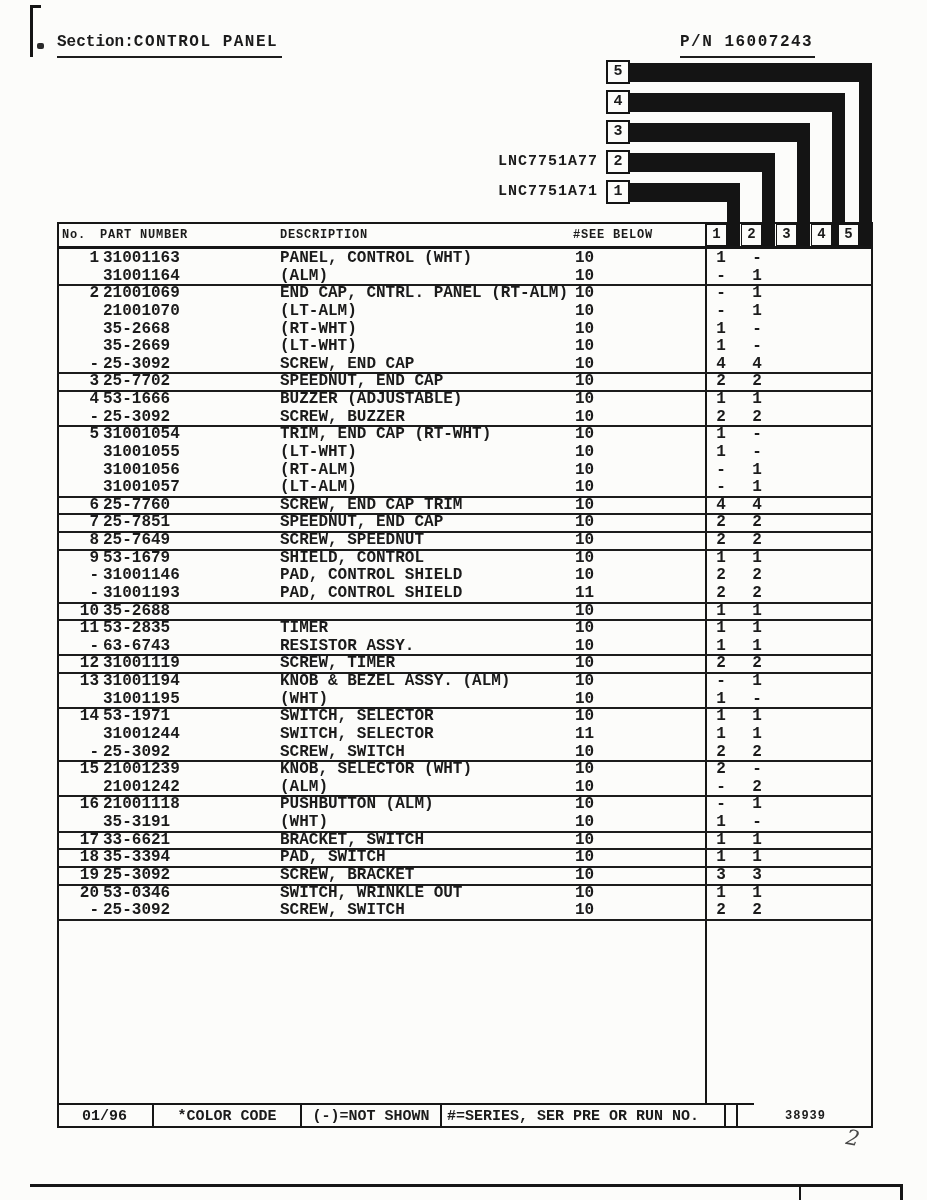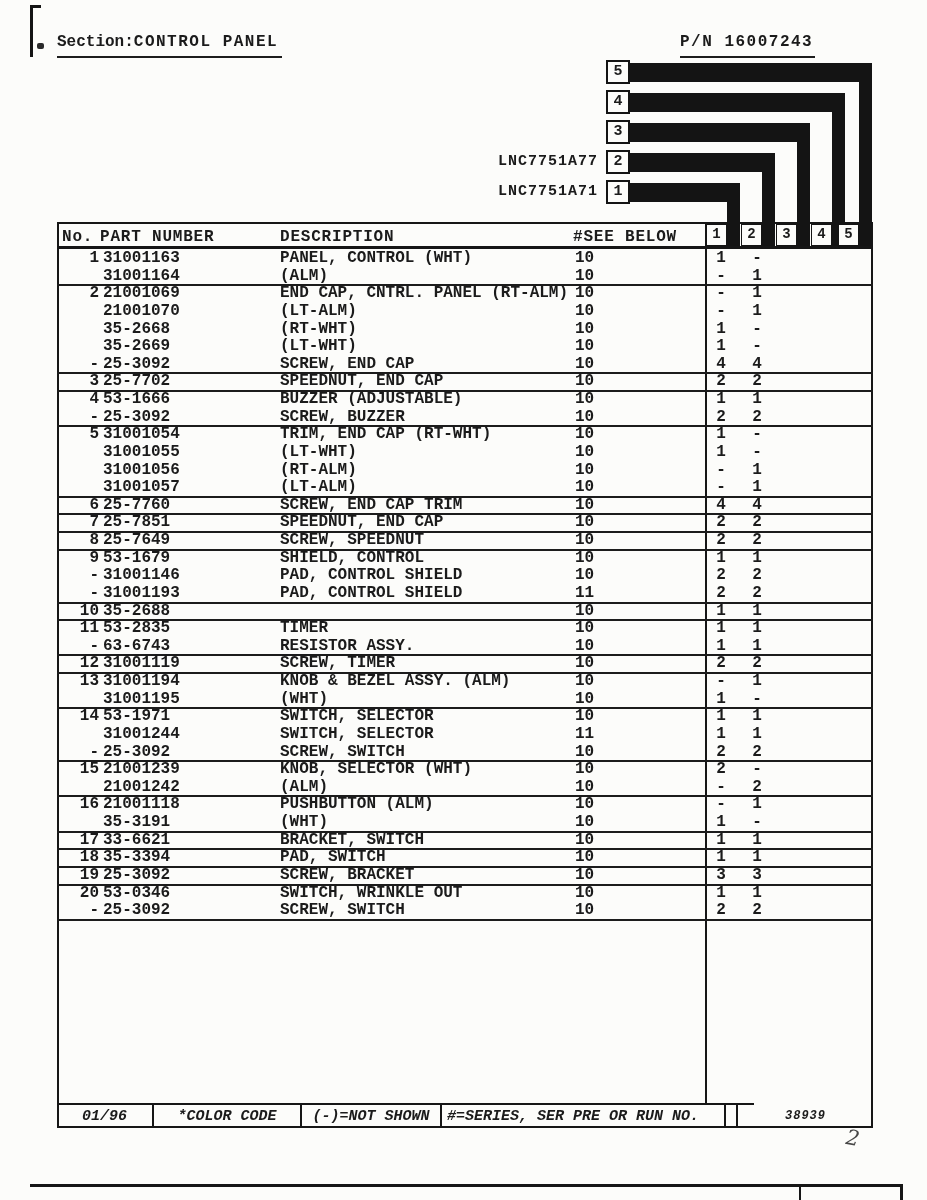--- a/index.html
+++ b/index.html
@@ -30,42 +30,42 @@
   .dbar{position:absolute;left:630px;height:19px;background:#141414;z-index:2;}
   .dvbar{position:absolute;width:13px;background:#141414;z-index:2;}
   .dmodel{position:absolute;right:329px;font-size:15px;letter-spacing:1px;white-space:pre;}
 
   
   #tbl-border{left:57px;top:222px;width:816px;height:906px;border:2.5px solid #161616;box-sizing:border-box;}
   #hdr-underline{left:57px;top:246px;width:816px;height:2.5px;background:#161616;}
   #vsep{left:705px;top:222px;width:2px;height:883px;background:#161616;}
 
   
-  .hlabel{position:absolute;top:228px;font-size:16px;letter-spacing:0.8px;white-space:pre;}
+  .hlabel{position:absolute;top:228px;font-size:12px;letter-spacing:0.8px;white-space:pre;}
   #h-no{left:62px;}
   #h-part{left:100px;}
   #h-desc{left:280px;}
   #h-see{left:573px;}
   .hcolbox{position:absolute;top:224px;width:21px;height:22px;border:1.5px solid #141414;
     box-sizing:border-box;background:#fcfcfa;font-size:14px;line-height:18px;text-align:center;z-index:4;}
 
   
   #rows{left:57px;top:250px;width:816px;}
   .row{position:relative;height:17.64px;font-size:16px;line-height:17.3px;}
   .row.rule::after{content:"";position:absolute;left:0;width:100%;bottom:-1px;height:2px;background:#1c1c1c;}
   .cell{position:absolute;white-space:pre;}
   .c-no{left:5px;width:37px;text-align:right;}
   .c-part{left:46px;}
   .c-desc{left:223px;}
   .c-see{left:518px;}
   .c-c1{left:648px;width:32px;text-align:center;}
   .c-c2{left:684px;width:32px;text-align:center;}
 
   
-  #footer{left:57px;top:1103px;width:697px;height:23px;border-top:2.5px solid #161616;font-style:italic;}
+  #footer{left:57px;top:1103px;width:697px;height:23px;border-top:2.5px solid #161616;}
   .fv{position:absolute;top:0;width:2px;height:23px;background:#161616;}
   #fv1{left:95px;} #fv2{left:243px;} #fv3{left:383px;} #fv4{left:667px;} #fv5{left:679px;}
   .ftext{position:absolute;top:0;line-height:23px;font-size:15px;white-space:pre;}
   #f-date{left:0;width:95px;text-align:center;}
   #f-color{left:97px;width:146px;text-align:center;}
   #f-notshown{left:245px;width:138px;text-align:center;border-radius:6px;}
   #f-series{left:390px;}
   #f-doc{left:681px;width:135px;text-align:center;font-size:12px;letter-spacing:1px;}
 
   

